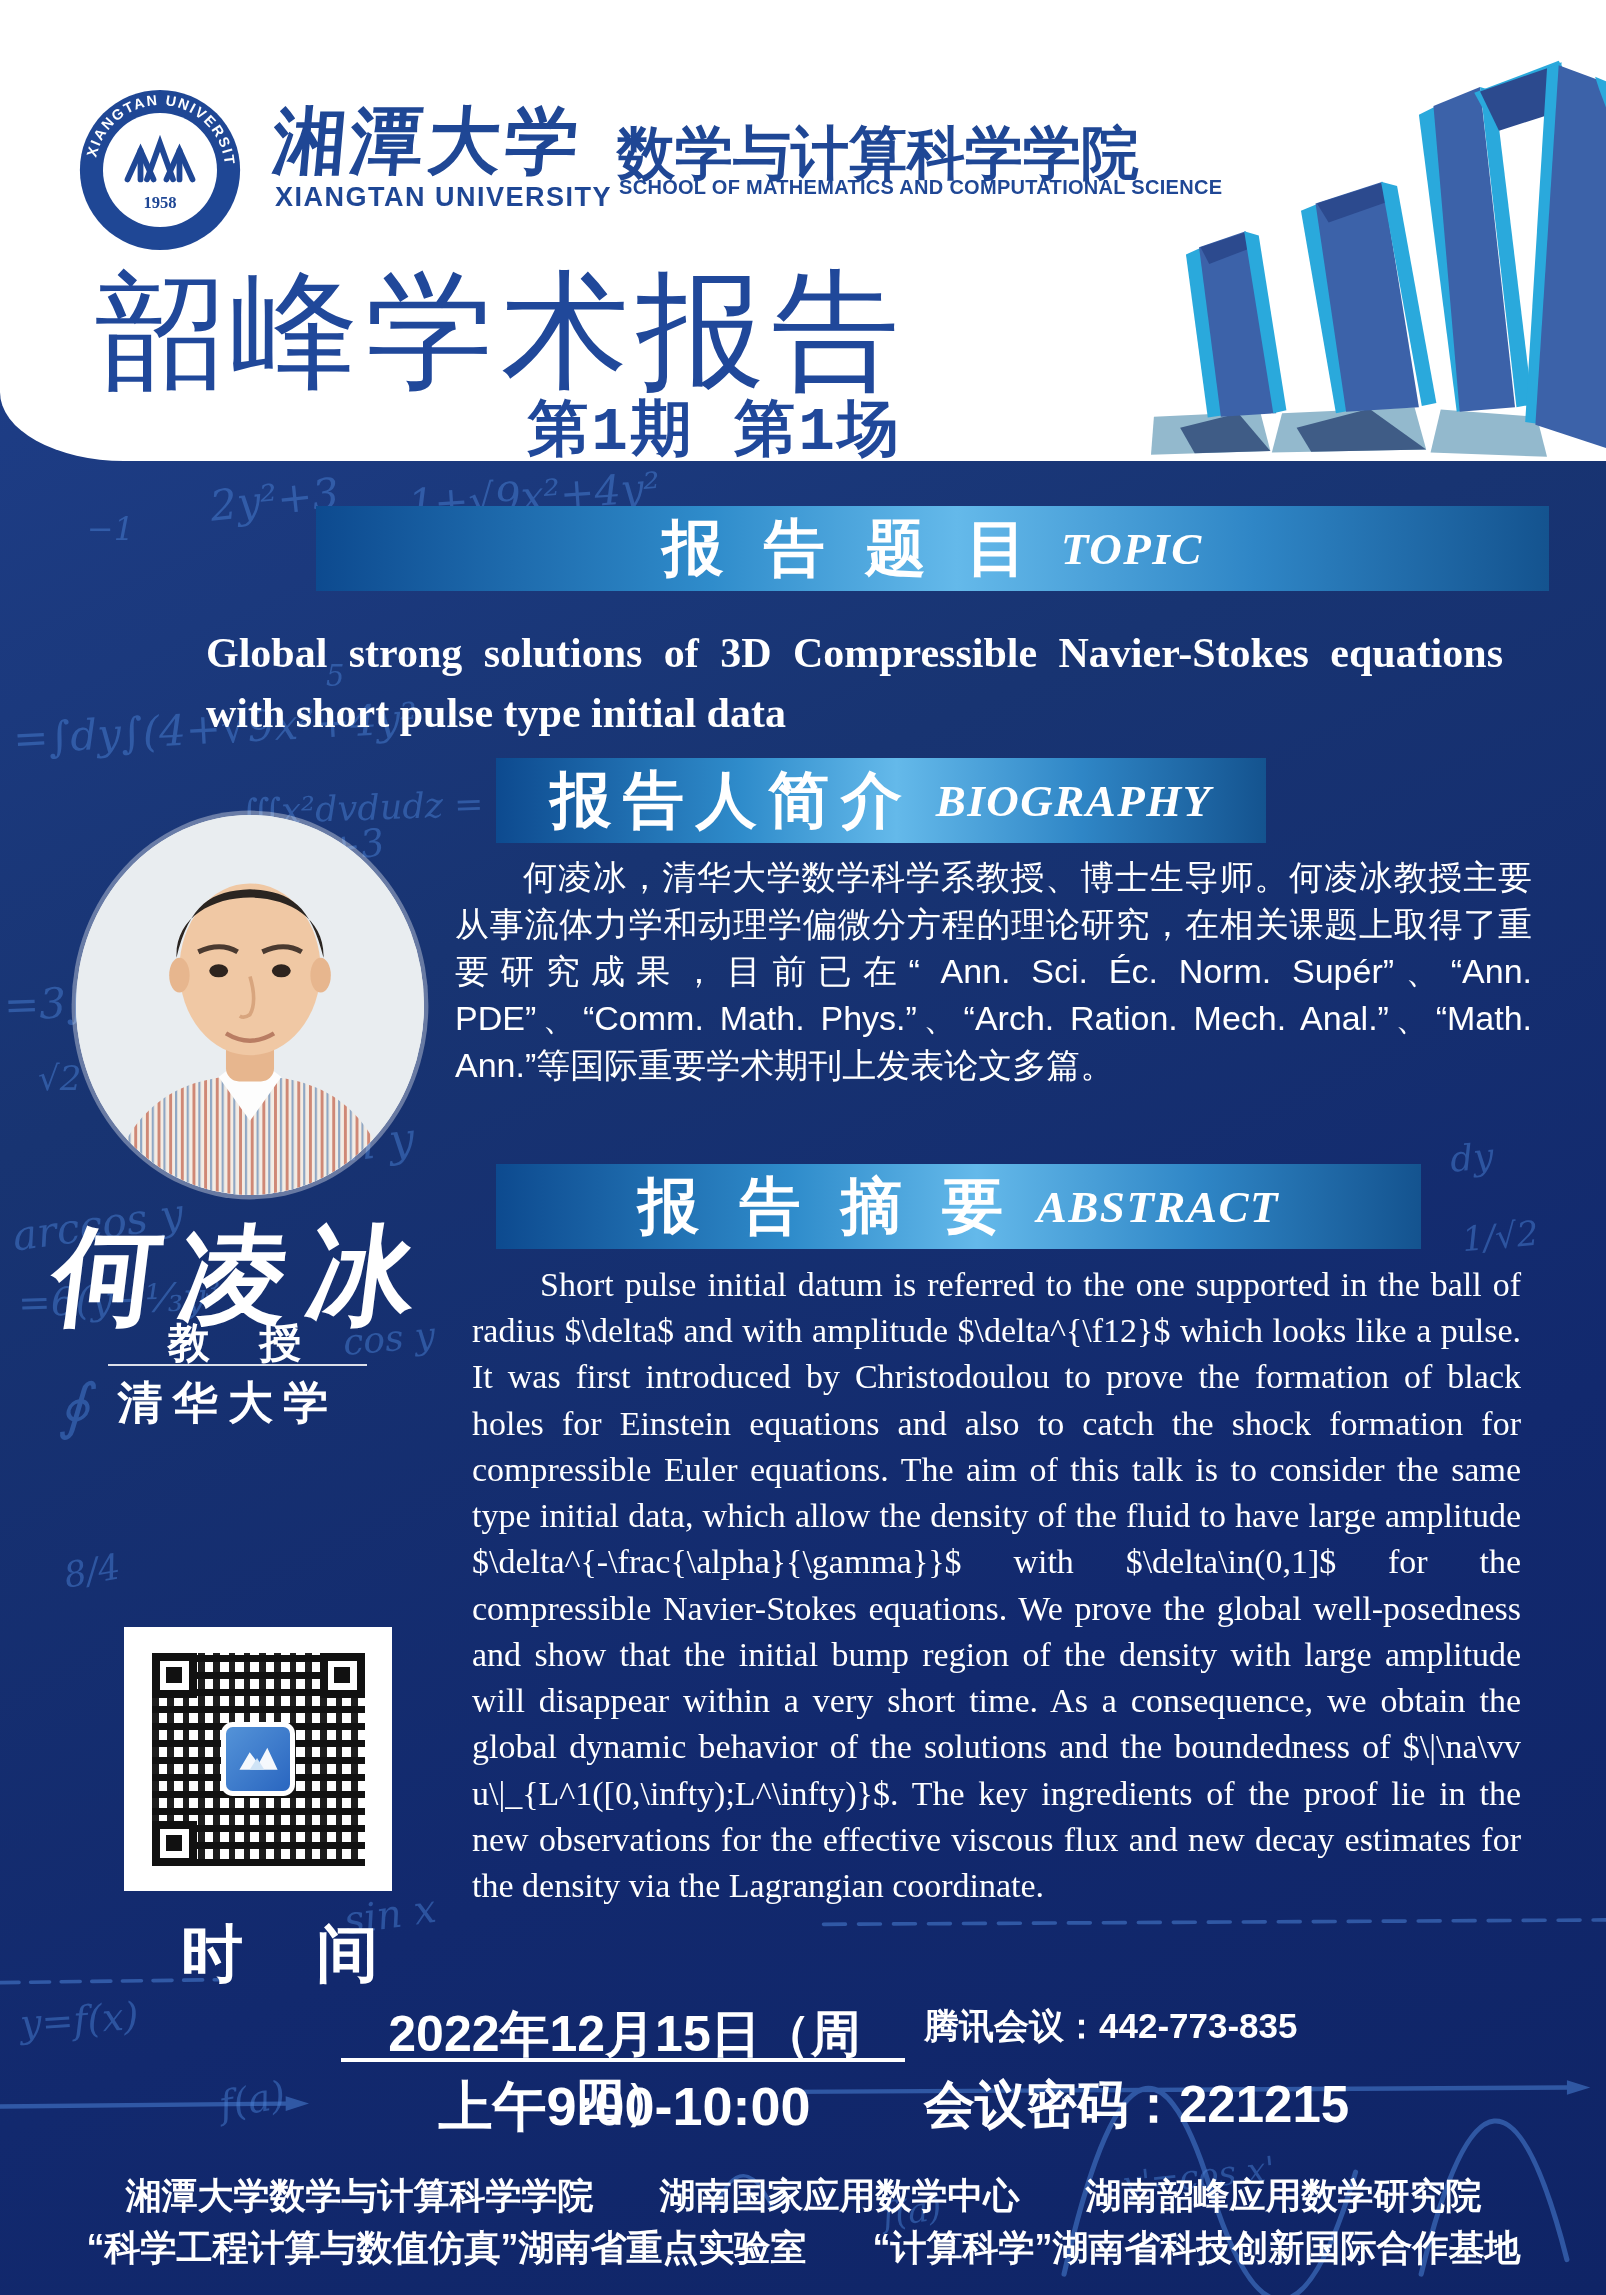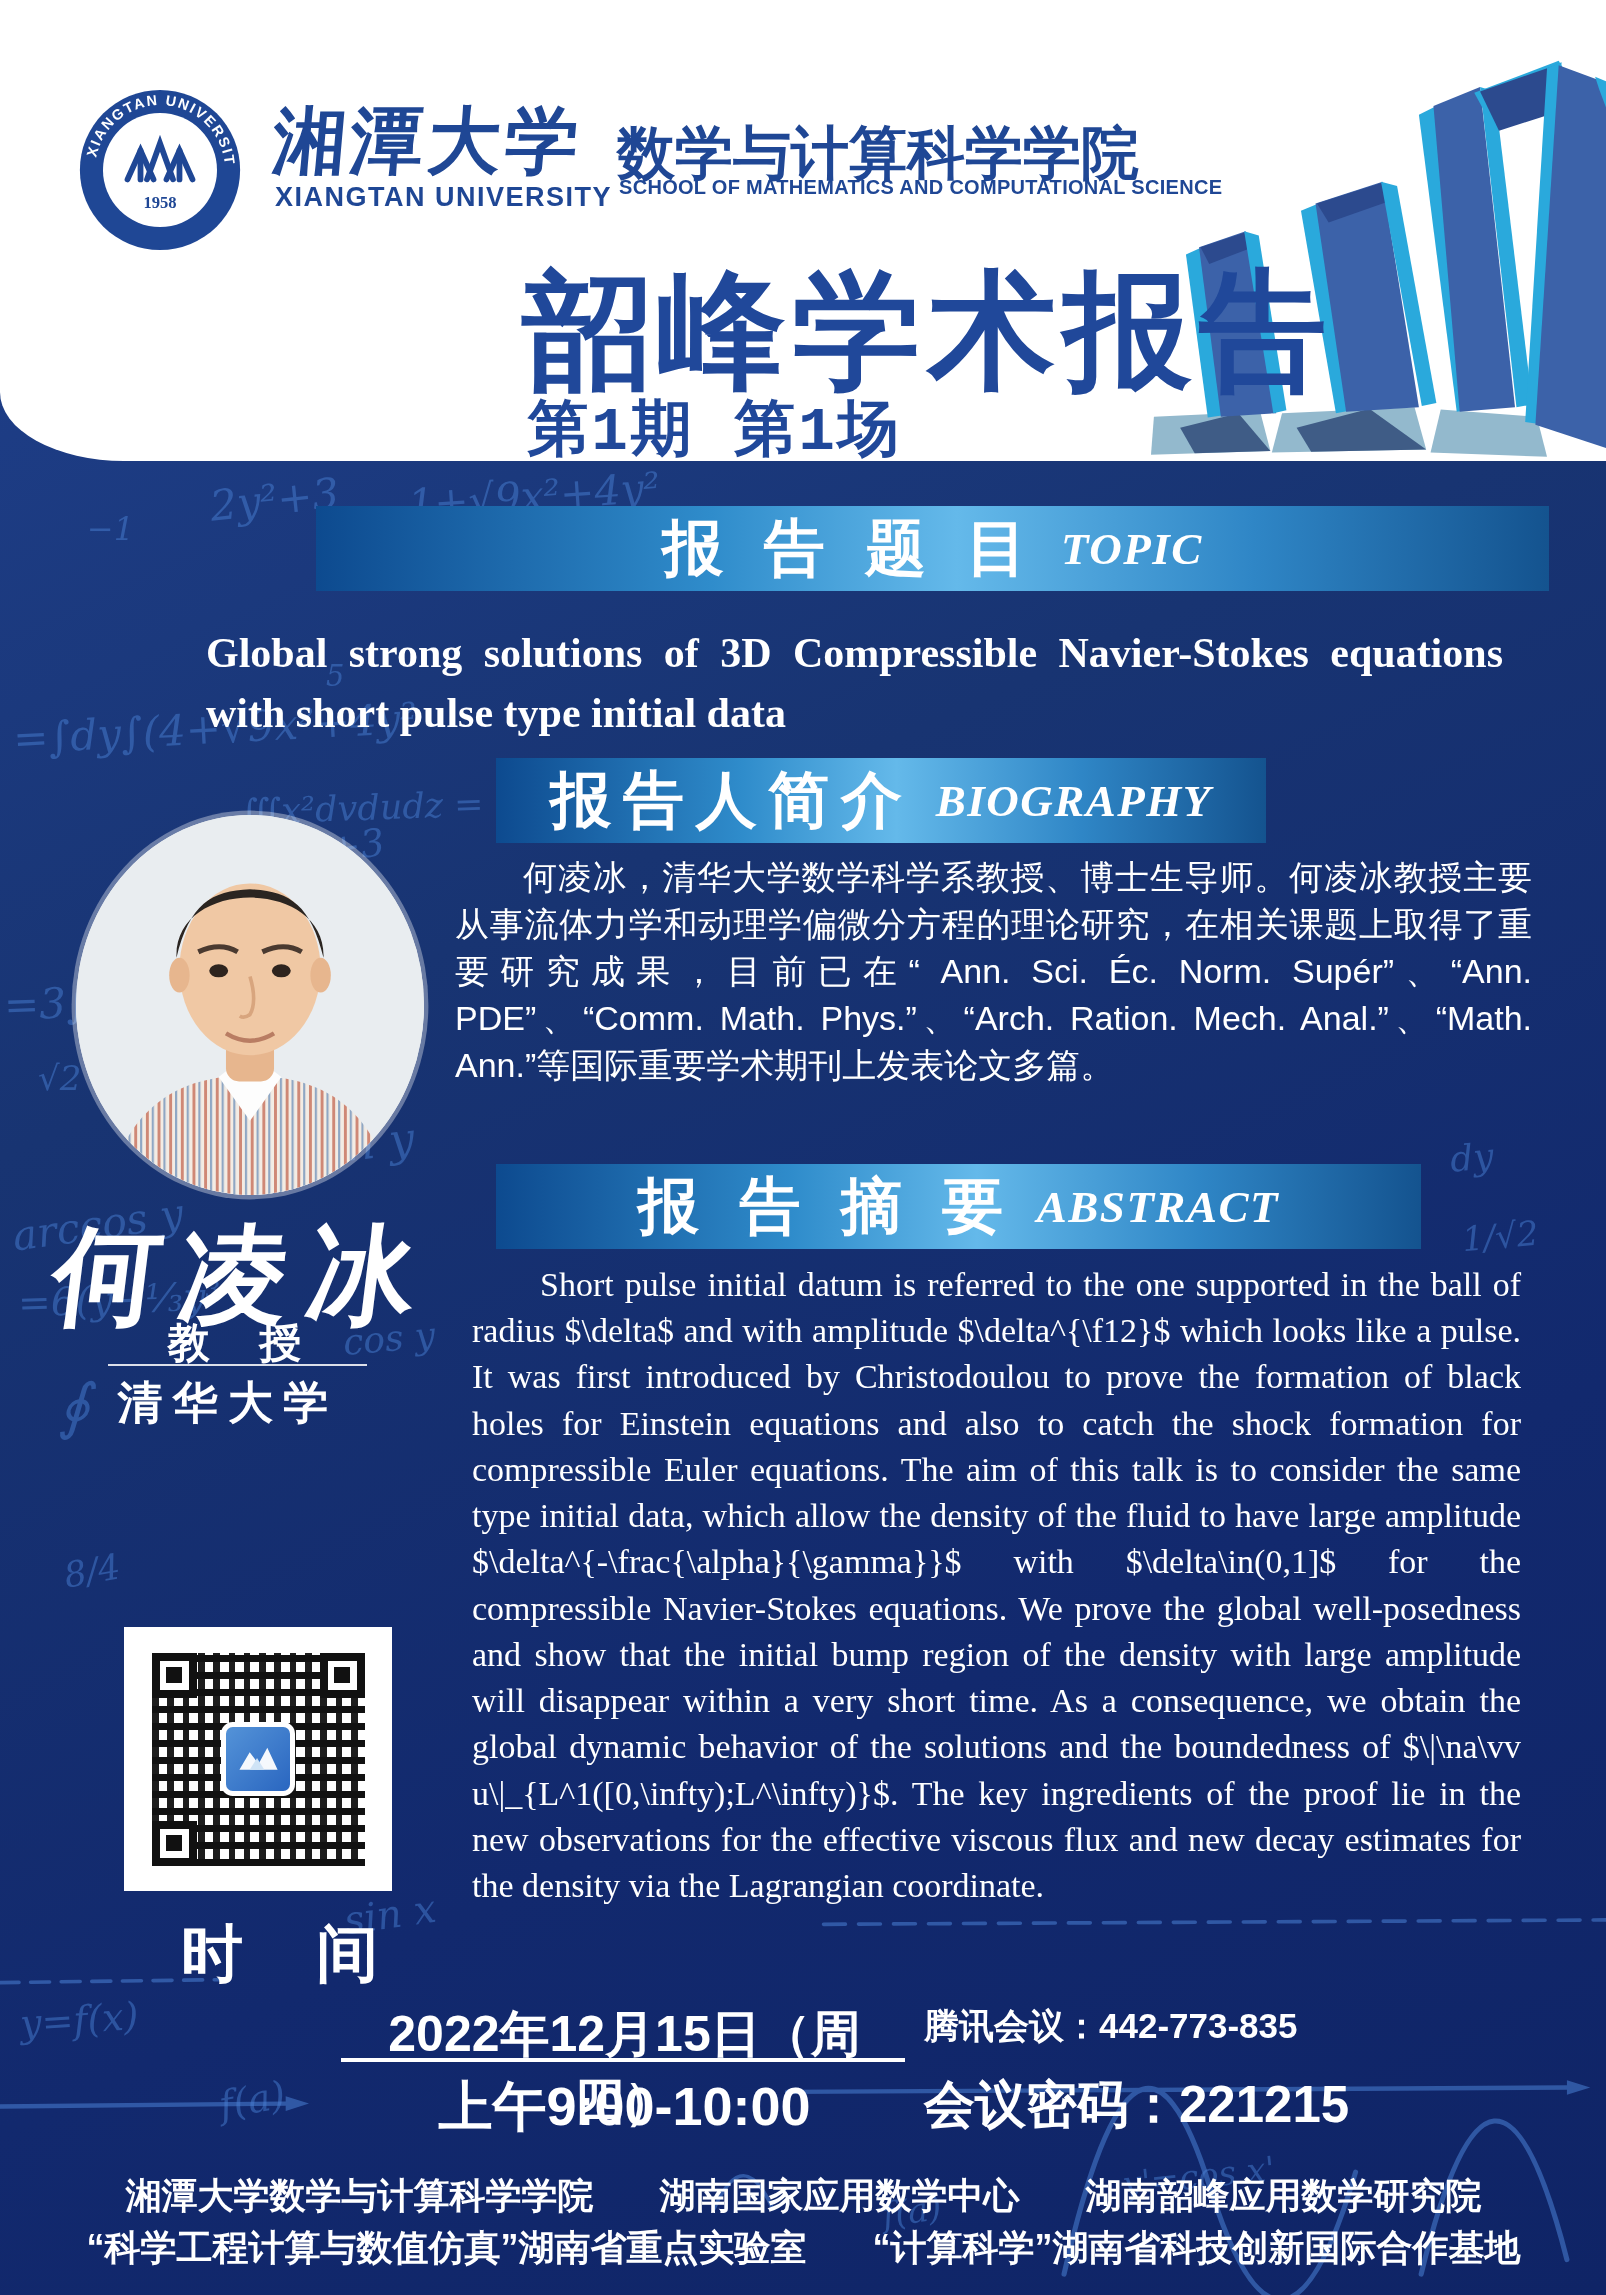--- a/index.html
+++ b/index.html
@@ -18,22 +18,22 @@
     position:absolute;left:0;top:0;width:1607px;height:461px;background:#ffffff;
     border-bottom-left-radius:124px 69px;z-index:2;
   }
   .uni-cn{position:absolute;left:273px;top:93px;font-size:73px;font-weight:900;color:#1f4795;
     letter-spacing:4.4px;transform:skewX(-5deg);z-index:4;}
   .uni-en{position:absolute;left:275px;top:182px;font-size:27px;font-weight:700;color:#1f4795;
     letter-spacing:1.5px;z-index:4;}
   .school-cn{position:absolute;left:617px;top:115px;font-size:58px;font-weight:900;color:#1f4795;z-index:4;}
   .school-en{position:absolute;left:619px;top:176px;font-size:20px;font-weight:700;color:#1f4795;
     letter-spacing:0.3px;z-index:4;}
-  .main-title{position:absolute;left:95px;top:246px;width:1239px;text-align:right;
-    font-size:128px;font-weight:700;color:#20489a;letter-spacing:7.3px;z-index:4;}
+  .main-title{position:absolute;left:95px;top:246px;width:1239px;text-align:left;
+    font-size:128px;font-weight:400;color:#20489a;letter-spacing:7.3px;z-index:4;}
   .sub-title{position:absolute;left:95px;top:388px;width:1239px;text-align:center;
     font-family:Liberation Mono, monospace;font-size:61px;font-weight:700;color:#20489a;letter-spacing:2.9px;z-index:4;}
   
   .banner{
     position:absolute;height:85px;display:flex;align-items:center;justify-content:center;gap:22px;z-index:3;
     background:linear-gradient(90deg,#0d4a8f 0%,#2f8ccb 32%,#64b9ea 52%,#2f86c6 76%,#14538f 100%);
   }
   .banner .cn{color:#fff;font-size:61px;font-weight:900;letter-spacing:11.7px;}
   .banner .en{color:#fff;font-size:45px;font-weight:700;font-family:"Liberation Serif",serif;letter-spacing:1.5px;font-style:italic;}
   #banner-topic{left:316px;top:506px;width:1233px;}

